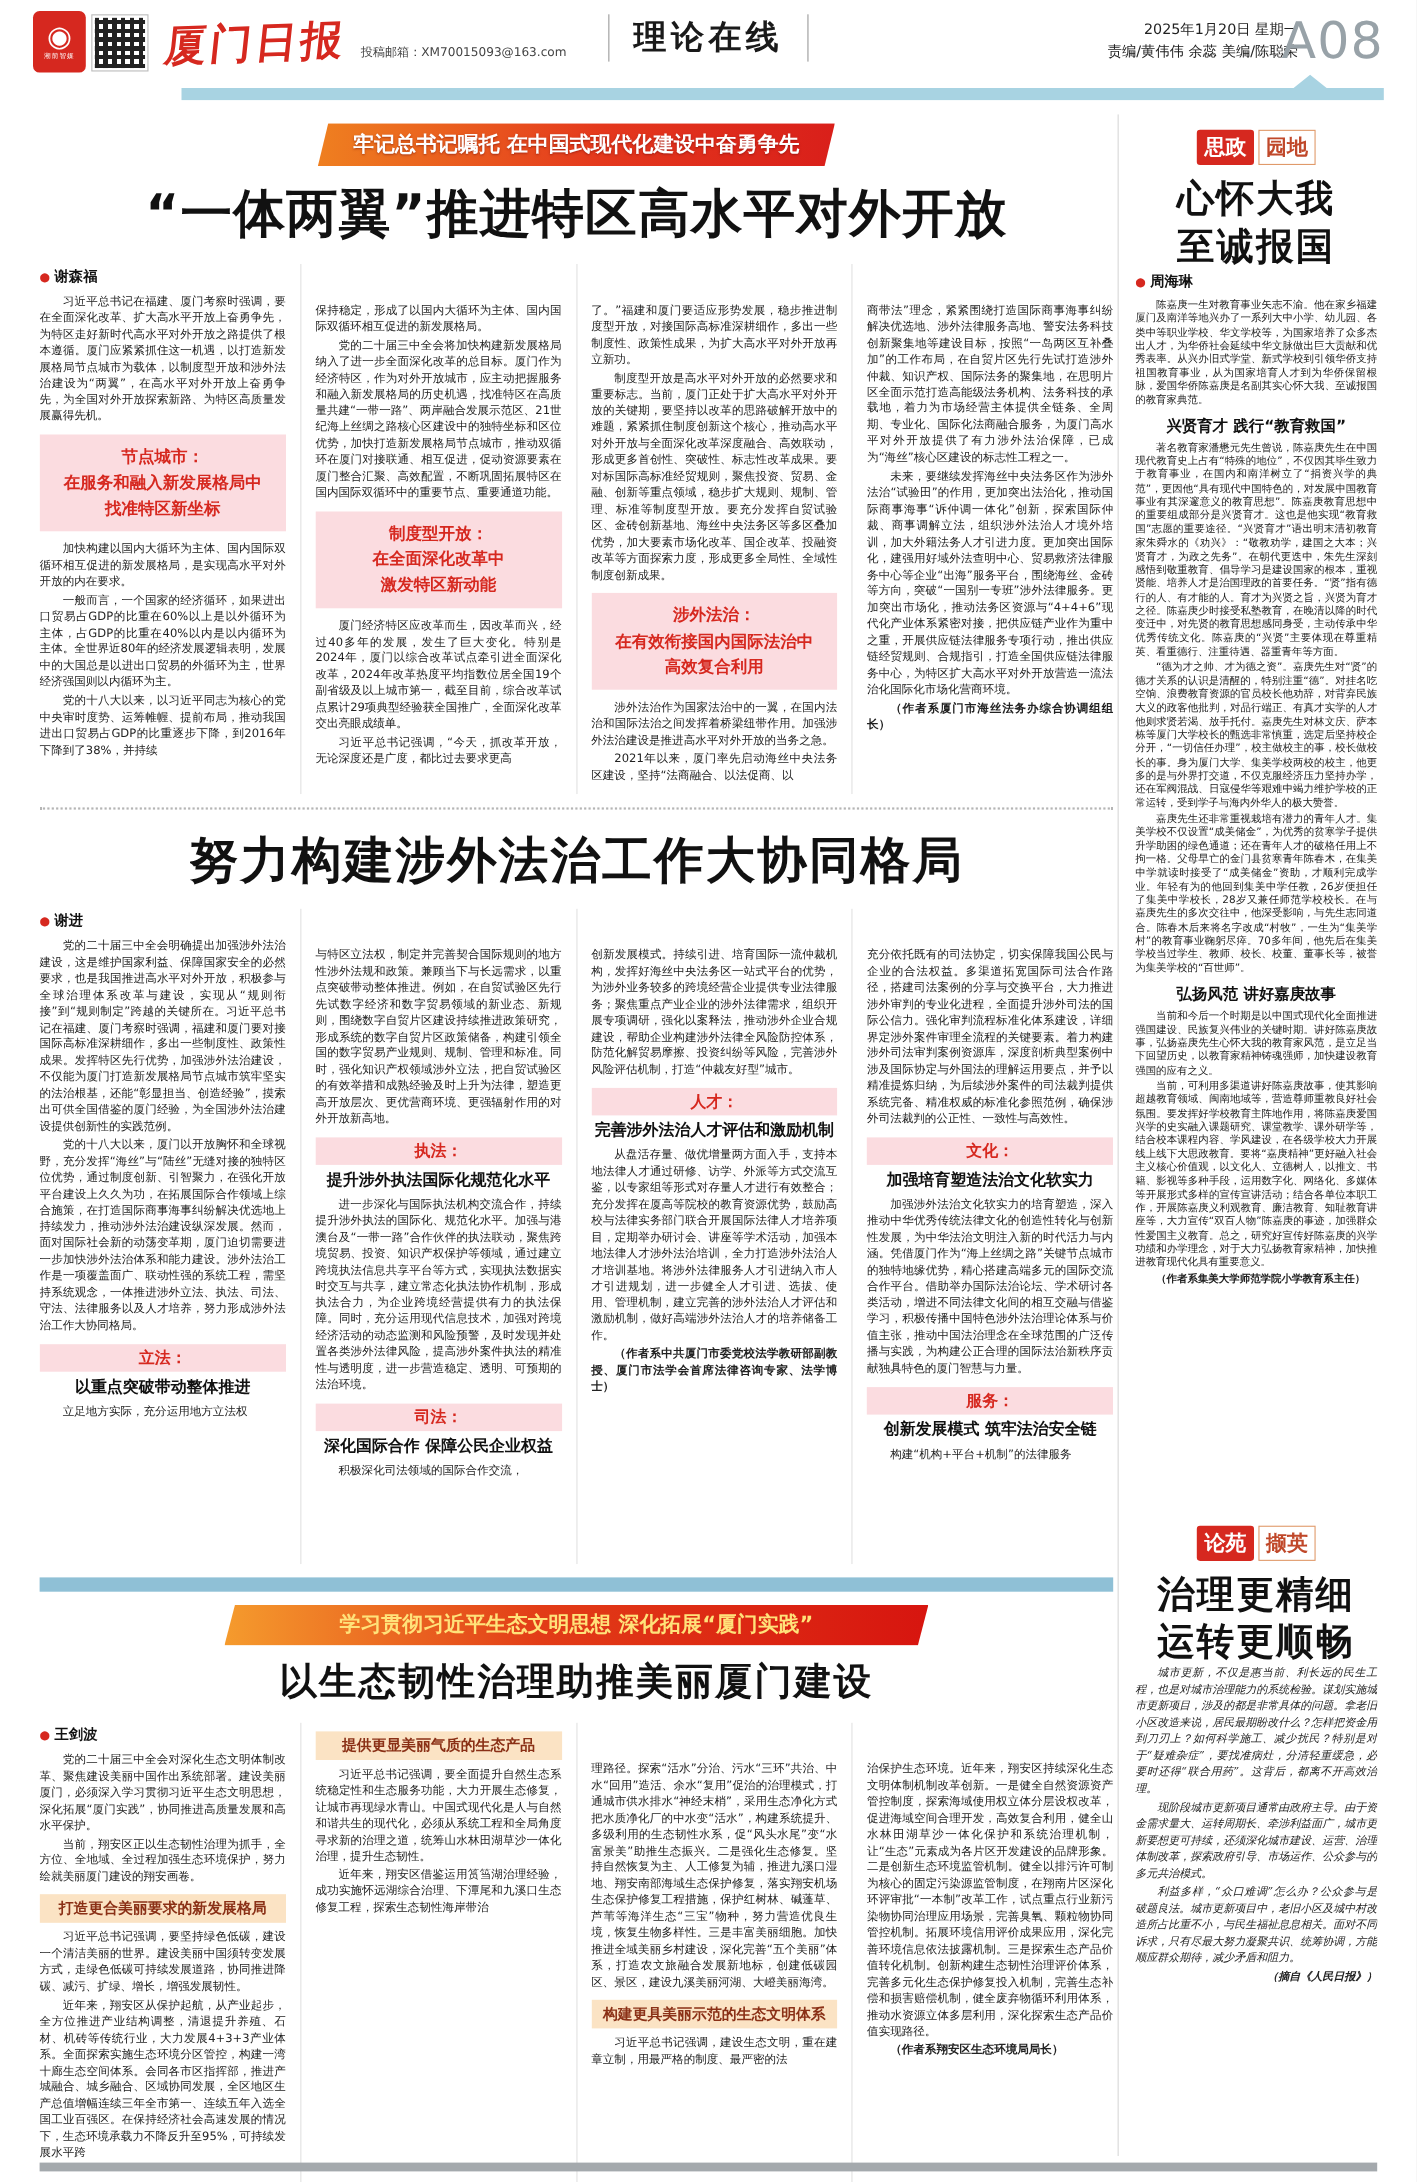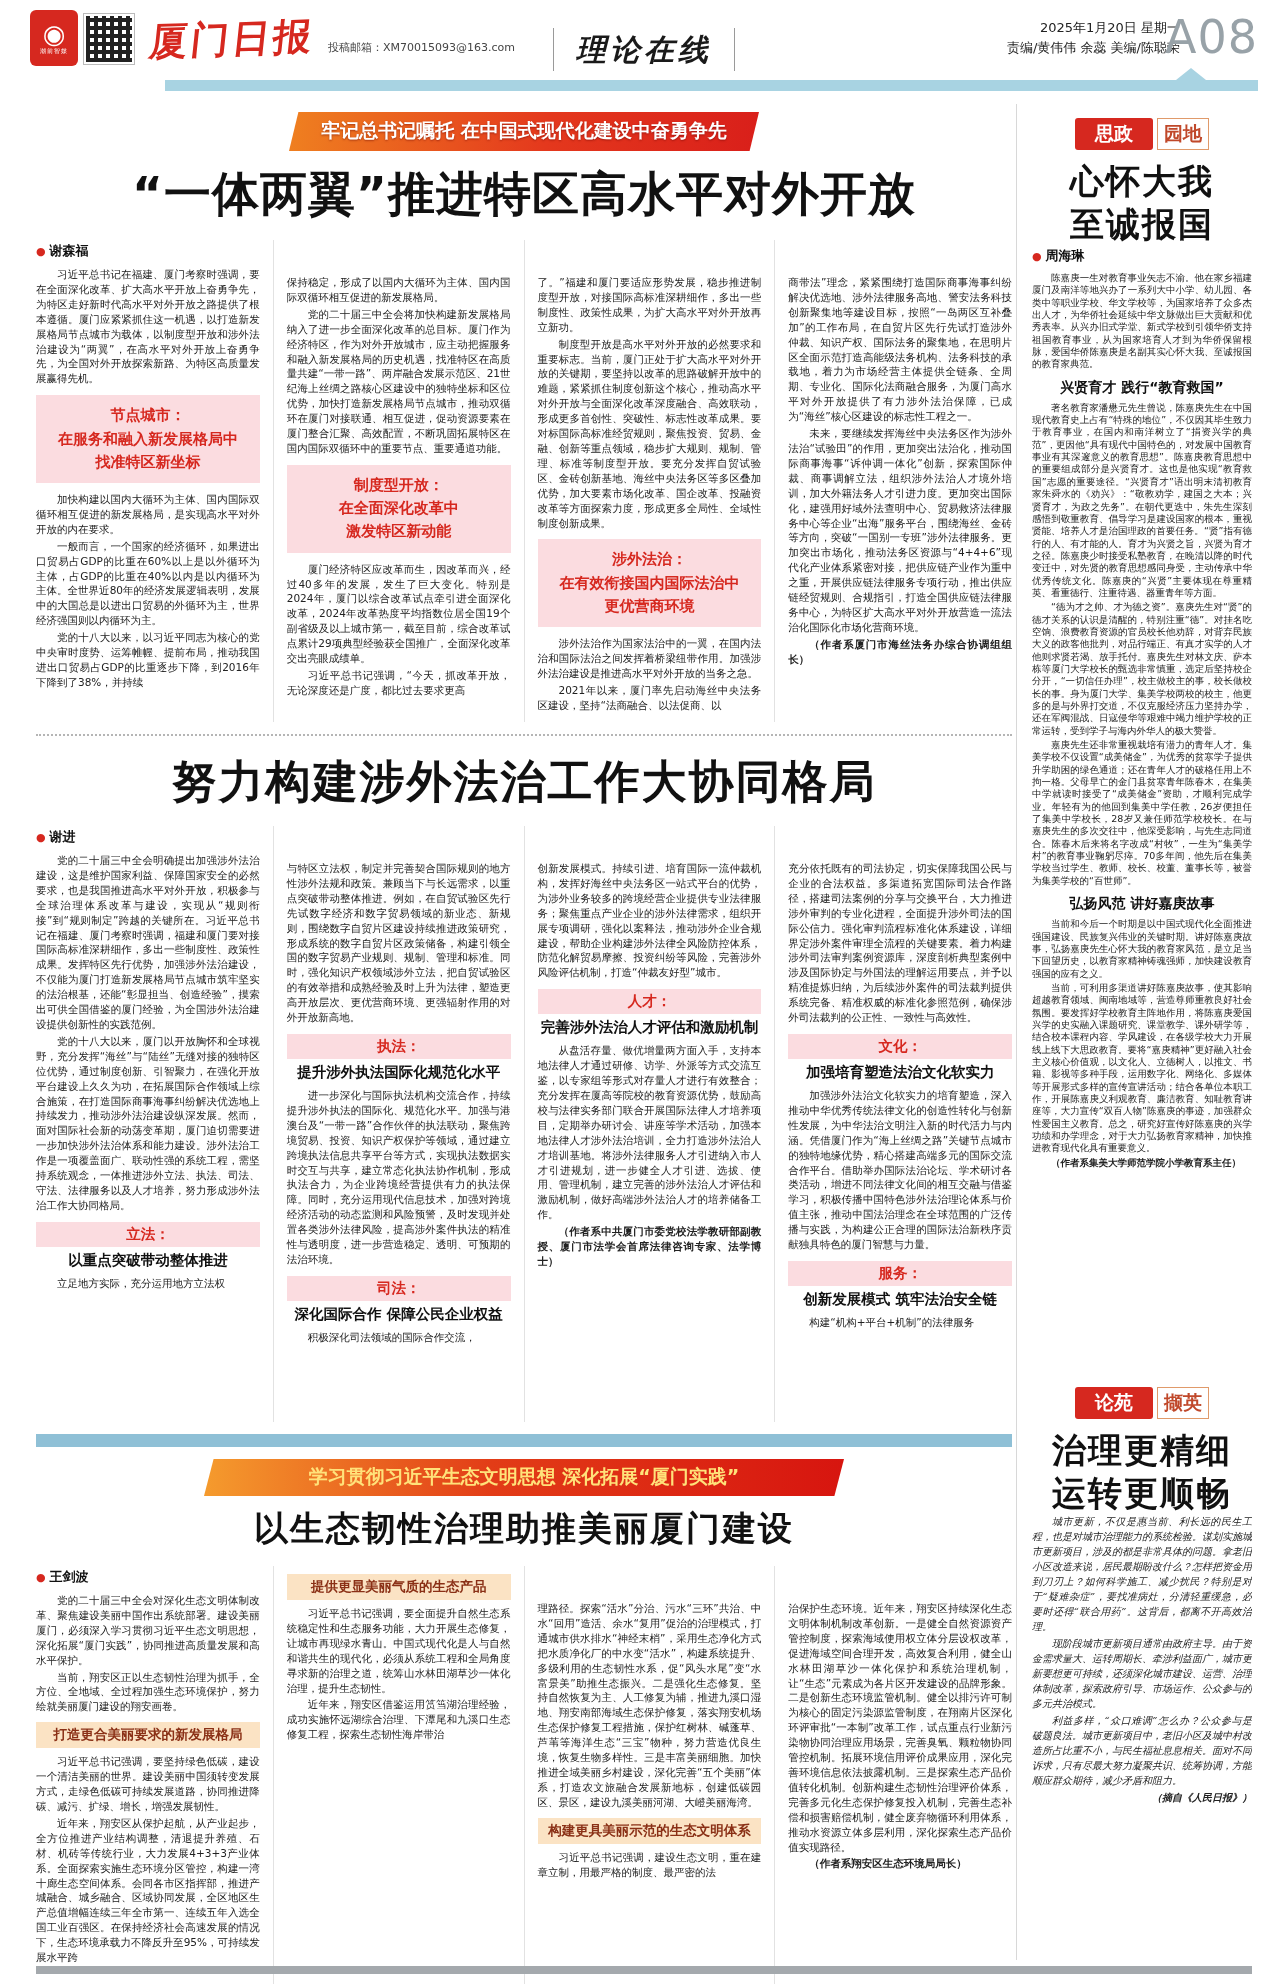--- a/index.html
+++ b/index.html
@@ -11,21 +11,21 @@
   .seal{width:48px;height:56px;background:#d6281f;border-radius:6px;position:relative;color:#fff;
         display:flex;flex-direction:column;align-items:center;justify-content:center;}
   .seal .glyph{font-size:26px;line-height:1;}
   .seal .cap{font-size:6px;letter-spacing:1px;}
   .qr{width:46px;height:46px;border:2px solid #fff;outline:1px solid #bbb;
       background-image:repeating-linear-gradient(0deg,#222 0 4px,transparent 4px 8px),
                        repeating-linear-gradient(90deg,#222 0 4px,#fff 4px 8px);margin-top:4px;}
   .masthead{font-size:38px;font-weight:bold;color:#d6281f;transform:skewX(-8deg) rotate(-2deg);
             letter-spacing:3px;margin:4px 0 0 10px;}
   .email{font-size:11px;color:#444;margin:30px 0 0 8px;white-space:nowrap;}
-  .hdr-center{position:absolute;left:50%;transform:translateX(-50%);top:20px;font-style:italic;}
+  .hdr-center{position:absolute;left:50%;transform:translateX(-50%);top:4px;}
   .section-title{font-size:30px;font-weight:bold;letter-spacing:4px;padding:4px 22px;
                  border-left:1px solid #9a9a9a;border-right:1px solid #9a9a9a;}
   .hdr-right{position:absolute;right:78px;top:8px;text-align:right;font-size:13px;color:#222;line-height:1.55;}
   .pageno{position:absolute;right:0;top:0px;font-size:46px;color:#98a2a8;letter-spacing:1px;}
   .blue-bar{position:absolute;left:165px;right:30px;top:80px;height:11px;background:#a8d3e2;}
   .blue-bar .tri{position:absolute;right:52px;top:-12px;width:0;height:0;
                  border-left:15px solid transparent;border-right:15px solid transparent;
                  border-bottom:12px solid #a8d3e2;}
   
   .main{position:absolute;left:36px;top:100px;width:976px;}
@@ -58,21 +58,21 @@
         padding:4px 2px;margin:8px 0 6px;}
   .dotted{border-top:2px dotted #b5b5b5;margin:12px 0 4px;}
   .bluebar{height:13px;background:#8fc0d6;margin:12px 0 12px;}
   .kicker3{margin:2px auto 0;width:640px;text-align:center;color:#ffe27a;font-weight:bold;font-size:19px;
            padding:5px 0 6px;background:linear-gradient(90deg,#f59b2d 0%,#e23c17 45%,#d7150f 100%);
            clip-path:polygon(1.5% 0,100% 0,98.5% 100%,0 100%);}
   
   .sidebar{position:absolute;left:1016px;top:104px;width:236px;height:1856px;
            border-left:1px solid #d8d8d8;padding-left:15px;box-sizing:border-box;overflow:hidden;}
   .badge-row{display:flex;justify-content:center;align-items:center;gap:4px;margin:14px 0 10px;}
-  .badge-red{background:#d6281f;color:#fff;font-weight:bold;font-size:19px;padding:3px 20px;border-radius:3px;}
+  .badge-red{background:#d6281f;color:#fff;font-weight:bold;font-size:19px;padding:3px 7px;border-radius:3px;}
   .badge-outline{border:1px solid #e09a6a;color:#c0482a;font-weight:bold;font-size:19px;padding:2px 6px;background:#fff;}
   .side-head{ text-align:center;font-size:34px;font-weight:bold;line-height:1.25;color:#111;letter-spacing:2px;}
   .side-block{overflow:hidden;}
   .sideA-body{height:1128px;overflow:hidden;}
   .sidebar .para{font-size:9.5px;line-height:1.3;margin-bottom:2px;}
   .csub{font-weight:bold;font-size:14px;text-align:center;margin:8px 0 5px;color:#111;}
   .kai .para{font-family:"DejaVu Serif","Liberation Serif",serif;font-style:italic;font-size:10px;line-height:1.5;}
   .footer-bar{position:absolute;left:36px;right:36px;bottom:10px;height:8px;background:#a4a9ad;}
 </style>
 </head>
@@ -131,21 +131,21 @@
             </div>
             <p class="para">厦门经济特区应改革而生，因改革而兴，经过40多年的发展，发生了巨大变化。特别是2024年，厦门以综合改革试点牵引进全面深化改革，2024年改革热度平均指数位居全国19个副省级及以上城市第一，截至目前，综合改革试点累计29项典型经验获全国推广，全面深化改革交出亮眼成绩单。</p>
             <p class="para">习近平总书记强调，“今天，抓改革开放，无论深度还是广度，都比过去要求更高</p>
           </div>
         <div class="col">
             <p class="para cont">了。”福建和厦门要适应形势发展，稳步推进制度型开放，对接国际高标准深耕细作，多出一些制度性、政策性成果，为扩大高水平对外开放再立新功。</p>
             <p class="para">制度型开放是高水平对外开放的必然要求和重要标志。当前，厦门正处于扩大高水平对外开放的关键期，要坚持以改革的思路破解开放中的难题，紧紧抓住制度创新这个核心，推动高水平对外开放与全面深化改革深度融合、高效联动，形成更多首创性、突破性、标志性改革成果。要对标国际高标准经贸规则，聚焦投资、贸易、金融、创新等重点领域，稳步扩大规则、规制、管理、标准等制度型开放。要充分发挥自贸试验区、金砖创新基地、海丝中央法务区等多区叠加优势，加大要素市场化改革、国企改革、投融资改革等方面探索力度，形成更多全局性、全域性制度创新成果。</p>
             <div class="pinkbox">
               <div>涉外法治：</div>
               <div>在有效衔接国内国际法治中</div>
-              <div>更优营商环境</div>
+              <div>高效复合利用</div>
             </div>
             <p class="para">涉外法治作为国家法治中的一翼，在国内法治和国际法治之间发挥着桥梁纽带作用。加强涉外法治建设是推进高水平对外开放的当务之急。</p>
             <p class="para">2021年以来，厦门率先启动海丝中央法务区建设，坚持“法商融合、以法促商、以</p>
           </div>
         <div class="col">
             <p class="para cont">商带法”理念，紧紧围绕打造国际商事海事纠纷解决优选地、涉外法律服务高地、警安法务科技创新聚集地等建设目标，按照“一岛两区互补叠加”的工作布局，在自贸片区先行先试打造涉外仲裁、知识产权、国际法务的聚集地，在思明片区全面示范打造高能级法务机构、法务科技的承载地，着力为市场经营主体提供全链条、全周期、专业化、国际化法商融合服务，为厦门高水平对外开放提供了有力涉外法治保障，已成为“海丝”核心区建设的标志性工程之一。</p>
             <p class="para">未来，要继续发挥海丝中央法务区作为涉外法治“试验田”的作用，更加突出法治化，推动国际商事海事“诉仲调一体化”创新，探索国际仲裁、商事调解立法，组织涉外法治人才境外培训，加大外籍法务人才引进力度。更加突出国际化，建强用好域外法查明中心、贸易救济法律服务中心等企业“出海”服务平台，围绕海丝、金砖等方向，突破“一国别一专班”涉外法律服务。更加突出市场化，推动法务区资源与“4+4+6”现代化产业体系紧密对接，把供应链产业作为重中之重，开展供应链法律服务专项行动，推出供应链经贸规则、合规指引，打造全国供应链法律服务中心，为特区扩大高水平对外开放营造一流法治化国际化市场化营商环境。</p>
             <p class="para author">（作者系厦门市海丝法务办综合协调组组长）</p>
           </div>
       </div>

